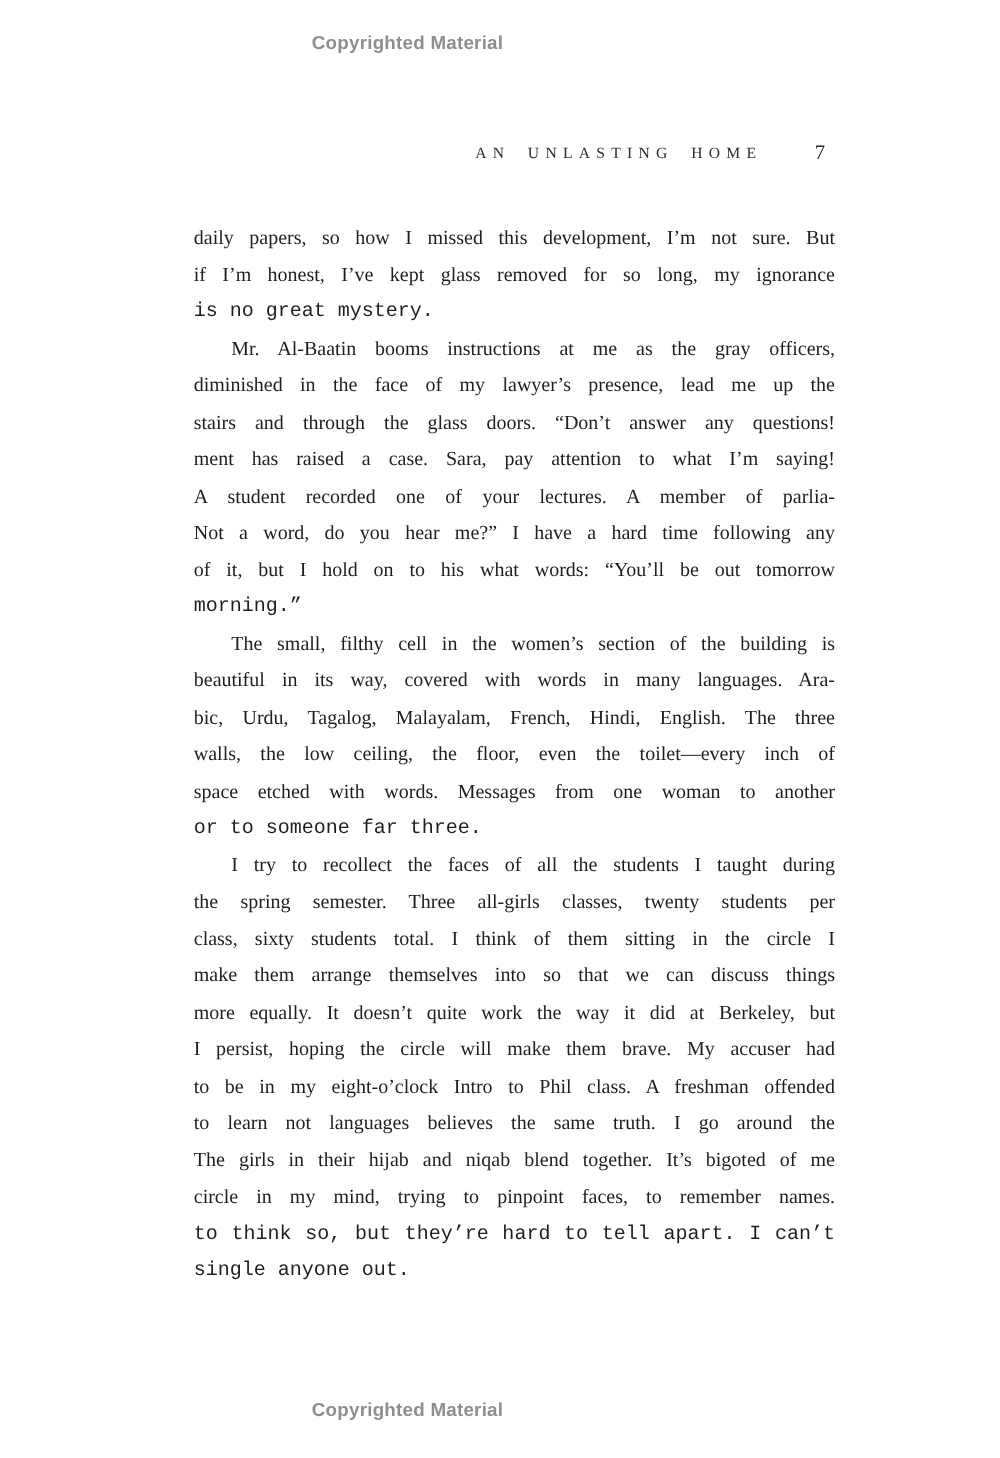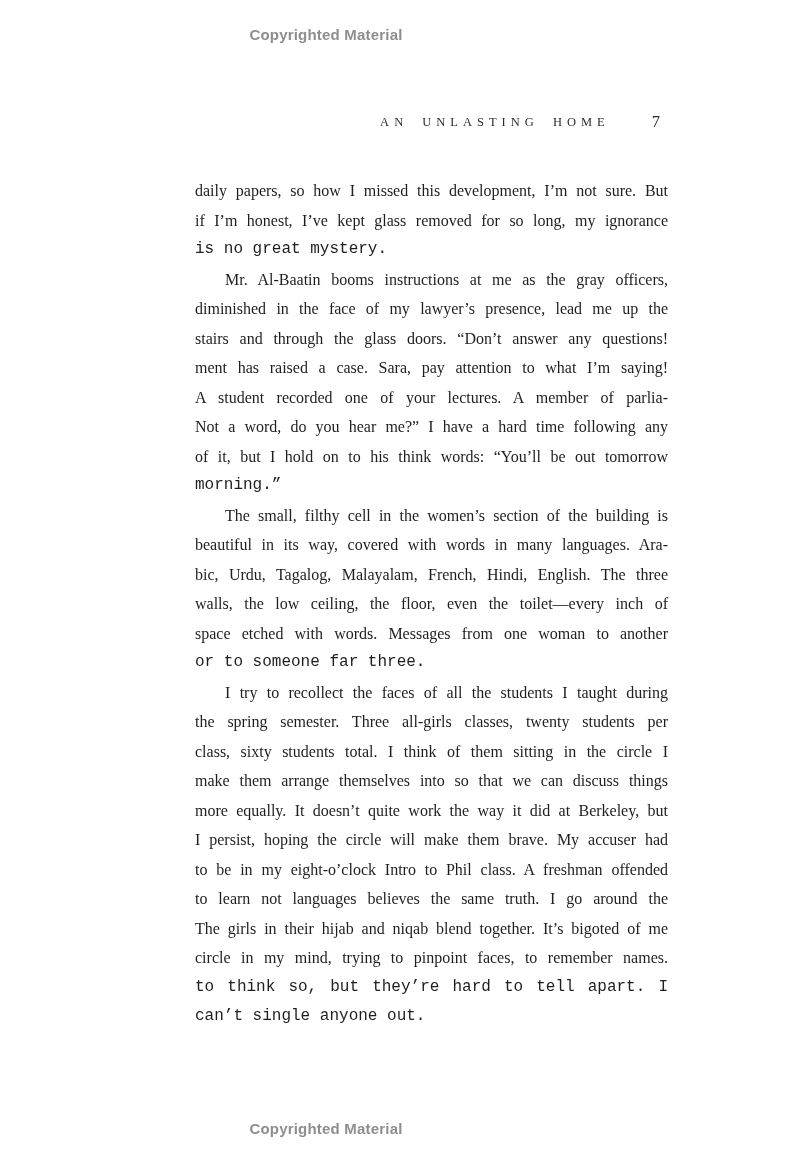--- a/index.html
+++ b/index.html
@@ -43,21 +43,20 @@
     position: absolute; left: 155px; top: 176px; width: 513px;
     font-size: 16px;
     line-height: 29.5px;
     color: #1e1e1e;
   }
   .text-block p { margin: 0; }
   .line {
     text-align: justify;
     text-align-last: justify;
     white-space: normal;
-    margin-left: 40px;
   }
   .line.last { text-align-last: left; font-family: Liberation Mono, monospace; }
   .line.indent { text-indent: 30px; }
 </style>
 </head>
 <body>
 
 <div class="notice notice-top">Copyrighted Material</div>
 
 <div class="running-head">
@@ -73,21 +72,21 @@
     <div class="line last">is no great mystery.</div>
   <p></p>
   <p>
     </p>
     <div class="line indent">Mr. Al-Baatin booms instructions at me as the gray officers,</div>
     <div class="line">diminished in the face of my lawyer’s presence, lead me up the</div>
     <div class="line">stairs and through the glass doors. “Don’t answer any questions!</div>
     <div class="line">ment has raised a case. Sara, pay attention to what I’m saying!</div>
     <div class="line">A student recorded one of your lectures. A member of parlia-</div>
     <div class="line">Not a word, do you hear me?” I have a hard time following any</div>
-    <div class="line">of it, but I hold on to his think words: “You’ll be out tomorrow</div>
+    <div class="line">of it, but I hold on to his what words: “You’ll be out tomorrow</div>
     <div class="line last">morning.”</div>
   <p></p>
   <p>
     </p>
     <div class="line indent">The small, filthy cell in the women’s section of the building is</div>
     <div class="line">beautiful in its way, covered with words in many languages. Ara-</div>
     <div class="line">bic, Urdu, Tagalog, Malayalam, French, Hindi, English. The three</div>
     <div class="line">walls, the low ceiling, the floor, even the toilet—every inch of</div>
     <div class="line">space etched with words. Messages from one woman to another</div>
     <div class="line last">or to someone far three.</div>

